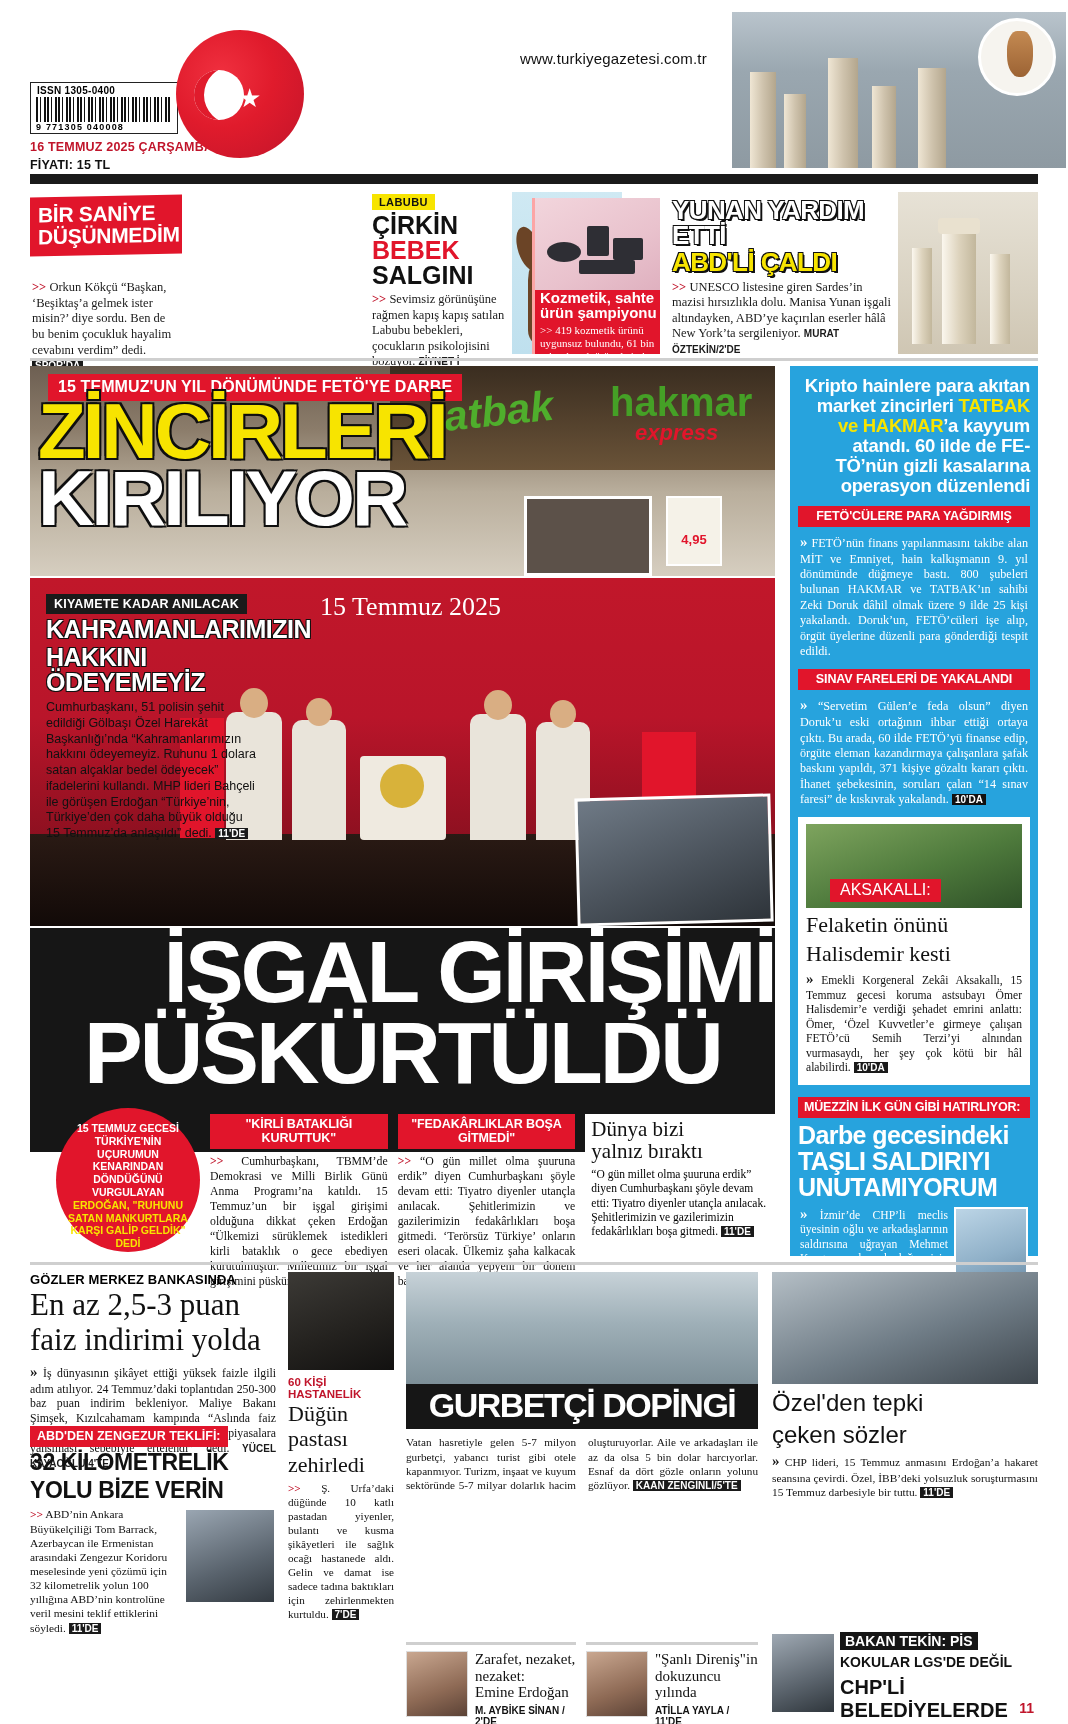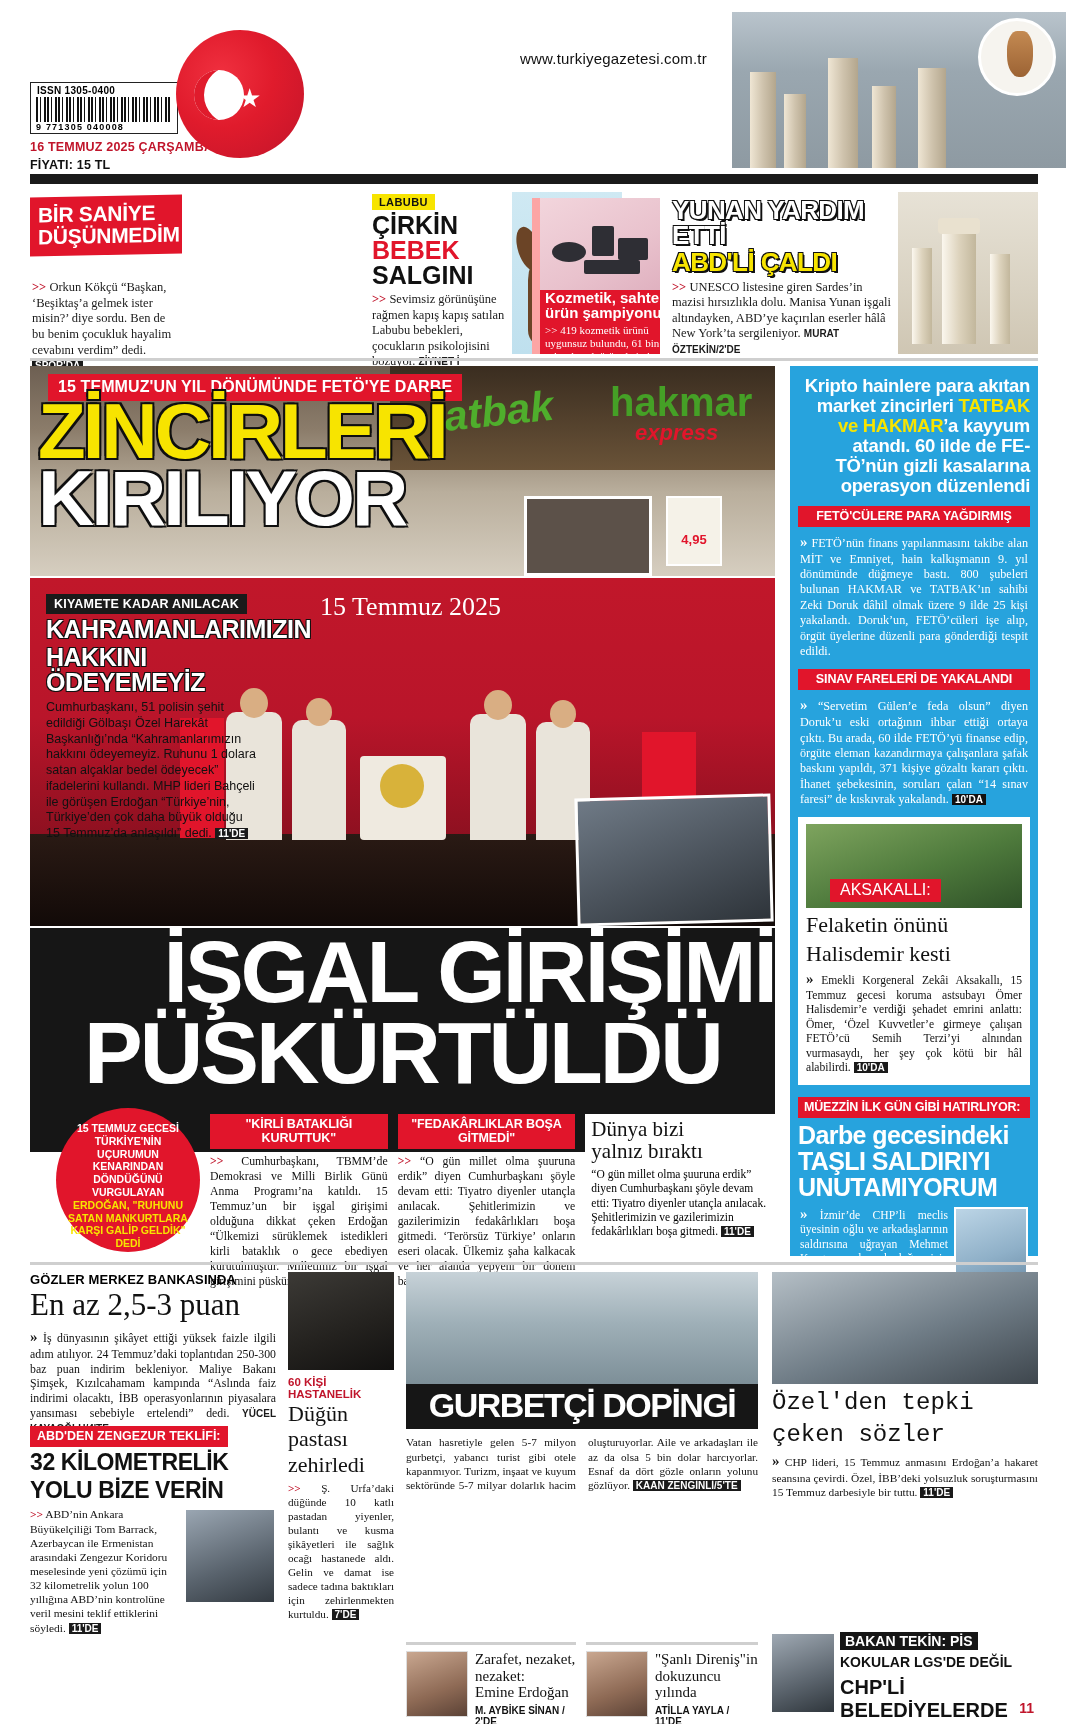--- a/index.html
+++ b/index.html
@@ -105,21 +105,21 @@
     position:absolute; left:482px; top:0; width:110px; height:162px; overflow:hidden;
     background:linear-gradient(180deg,#cfe9f3,#bfe0ee);
   }
   .lab-body{ position:absolute; left:16px; top:48px; width:80px;height:108px;border-radius:40px 40px 18px 18px; background:#6b4426;}
   .lab-face{ position:absolute; left:30px; top:62px; width:54px;height:48px;border-radius:50%; background:#f2e2d0;}
   .lab-ear{ position:absolute; width:22px;height:46px;border-radius:50%; background:#6b4426;}
   .lab-eye{ position:absolute; width:11px;height:13px;border-radius:50%; background:#111;}
 
   .ts-kozmetik{
     position:absolute; left:502px; top:6px; width:128px; height:156px; overflow:hidden;
-    background:#e1152b; border-left:8px solid #fca5a5;
+    background:#e1152b; border-left:3px solid #fca5a5;
   }
   .koz-img{ position:absolute; left:0; top:0; width:128px; height:92px; background:linear-gradient(150deg,#f2d5dc,#e9c2cd 60%,#dfb0bf);}
   .koz-item{ position:absolute; background:#2e2e34; border-radius:2px;}
   .koz-title{
     position:absolute; left:5px; top:92px; width:120px; color:#fff;
     font-family:"Liberation Sans",sans-serif; font-weight:700; font-size:15px; line-height:1.02;
   }
   .koz-body{ position:absolute; left:5px; top:126px; width:120px; color:#fff; font-size:11px; line-height:1.18;}
 
   .ts-col4{ position:absolute; left:642px; top:6px; width:222px;}
@@ -314,21 +314,21 @@
   .bcol3{ position:absolute; left:376px; top:10px; width:352px;}
   .gurb-photo{ width:352px; height:112px; background:linear-gradient(180deg,#c7d2d8 0%, #9fb0b8 45%, #7d8f98 100%); position:relative; overflow:hidden;}
   .gurb-band{
     width:352px; background:#161616; color:#fff; font-family:"Liberation Sans",sans-serif; font-weight:700;
     font-size:34px; line-height:1.1; text-align:center; letter-spacing:-1.5px; padding:3px 0 5px 0;
   }
   .gurb-body{ margin-top:6px; font-size:11.2px; line-height:1.26; color:#111; column-count:2; column-gap:12px; text-align:justify;}
 
   .bcol4{ position:absolute; left:742px; top:10px; width:266px;}
   .ozel-photo{ width:266px; height:112px; background:linear-gradient(160deg,#b5bfc6,#6f7c86 55%,#3e464d); position:relative;}
-  .ozel-head{ font-family:Liberation Mono, monospace; font-size:24px; line-height:1.07; color:#111; margin-top:6px;}
+  .ozel-head{ font-family:Liberation Sans, sans-serif; font-size:24px; line-height:1.07; color:#111; margin-top:6px;}
   .ozel-body{ margin-top:5px; font-size:11.4px; line-height:1.25; color:#111; text-align:justify;}
 
   
   .mini-strip{ position:absolute; left:30px; top:1628px; width:1008px; height:92px; }
   .mini{ position:absolute; top:14px; height:92px; }
   .mini-photo{ width:62px; height:66px; background:linear-gradient(160deg,#c9a790,#8e6a55 60%,#5b4236); float:left; margin-right:7px; border:1px solid #ddd;}
   .mini-t1{ font-family:"Liberation Serif",serif; font-size:15px; line-height:1.1; color:#111;}
   .mini-t2{ font-family:"Liberation Sans",sans-serif; font-weight:700; font-size:10px; color:#111; margin-top:4px;}
   .mini-bar{ height:3px; background:#cfcfcf; width:100%; margin-bottom:6px;}
 
@@ -571,20 +571,21 @@
       </div>
     </div>
   </div>
 
   <div class="bottom">
     <div class="bot-divider"></div>
 
     <div class="bcol1">
       <div class="b-kicker">GÖZLER MERKEZ BANKASINDA</div>
       <div class="b-head-serif">En az 2,5-3 puan</div>
+      <div class="b-head-serif">faiz indirimi yolda</div>
       <div class="b-body">
         <span class="quote-mark">»</span>
         <span>İş dünyasının şikâyet ettiği yüksek faizle ilgili adım atılıyor. 24 Temmuz’daki toplantıdan 250-300 baz puan indirim bekleniyor. Maliye Bakanı Şimşek, Kızılcahamam kampında “Aslında faiz indirimi olacaktı, İBB operasyonlarının piyasalara yansıması sebebiyle ertelendi” dedi.</span>
         <span class="pg-plain">YÜCEL KAYAOĞLU/4'TE</span>
       </div>
     </div>
 
     <div class="abd-box">
       <span class="abd-kicker">ABD'DEN ZENGEZUR TEKLİFİ:</span>
       <div class="abd-head">32 KİLOMETRELİK</div>

